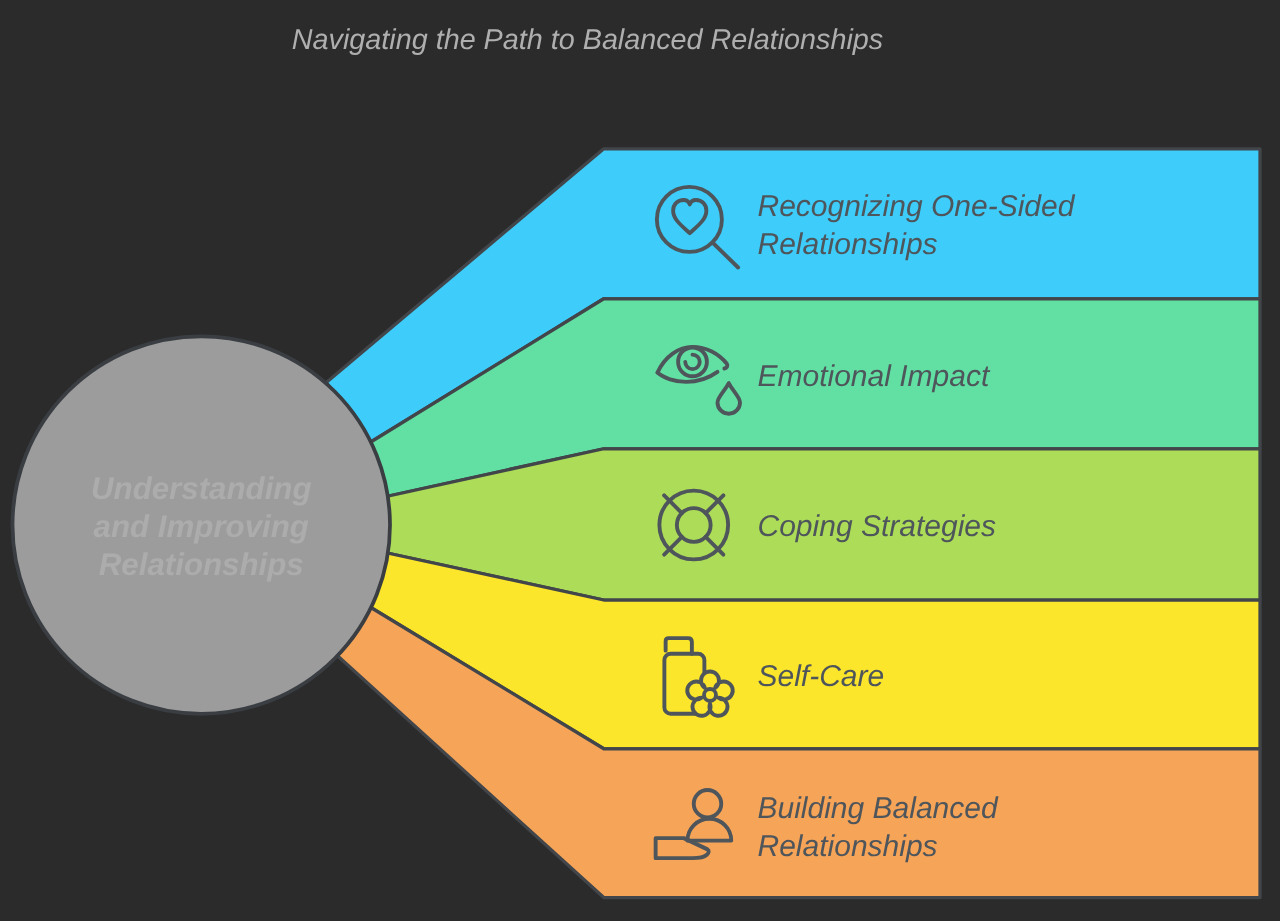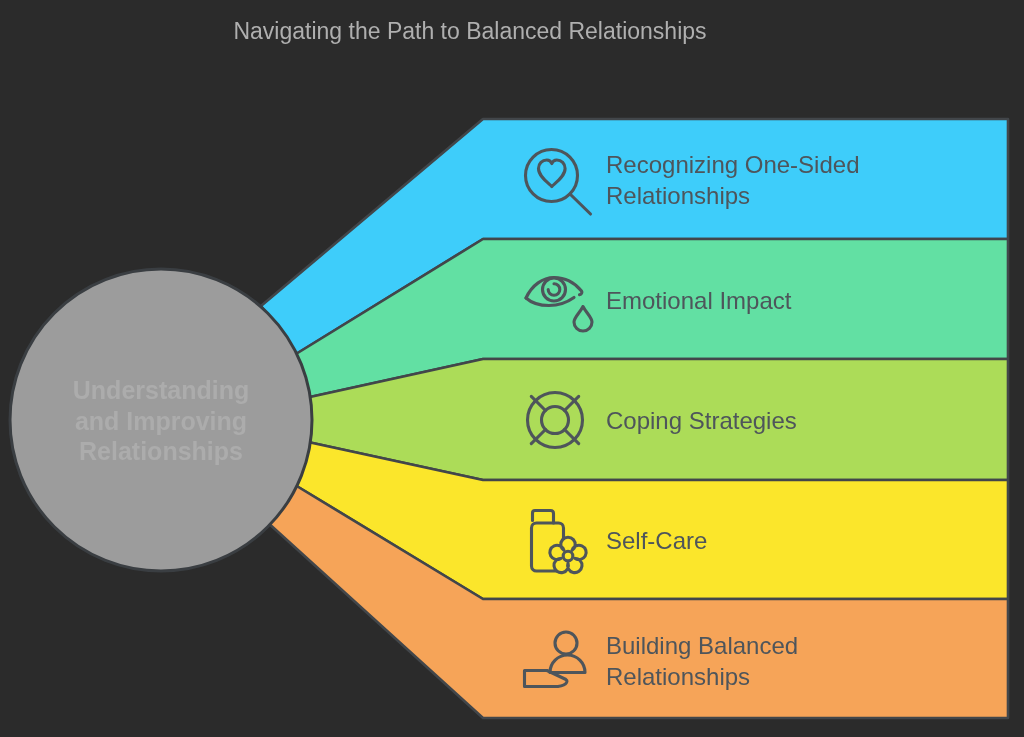--- a/index.html
+++ b/index.html
@@ -1,16 +1,16 @@
 <!DOCTYPE html>
 <html><head>
 <meta charset="utf-8">
 <style>
   html,body{margin:0;padding:0;background:#2B2B2B;width:1024px;height:737px;overflow:hidden;}
-  .stage{position:relative;width:1024px;height:688px;background:#2B2B2B;font-family:"Liberation Sans",sans-serif;}
+  .stage{position:relative;width:1024px;height:688px;background:#2B2B2B;font-family:"Liberation Sans",sans-serif;font-style:italic;}
   svg{display:block;}
   .title-text{font-family:"Liberation Sans",sans-serif;font-size:23px;font-weight:500;fill:#AFAFAF;}
   .band-label{font-family:"Liberation Sans",sans-serif;font-size:24px;font-weight:500;fill:#4E555B;}
   .center-label{font-family:"Liberation Sans",sans-serif;font-size:25px;font-weight:700;fill:#ACACAC;}
   .band-shape{stroke:#42464A;stroke-width:2.6;stroke-linejoin:round;}
   .icon{stroke:#4E555B;stroke-width:3.1;fill:none;stroke-linecap:round;stroke-linejoin:round;}
   .center-circle{stroke:#3A3E42;stroke-width:3;}
 </style>
 </head>
 <body>

